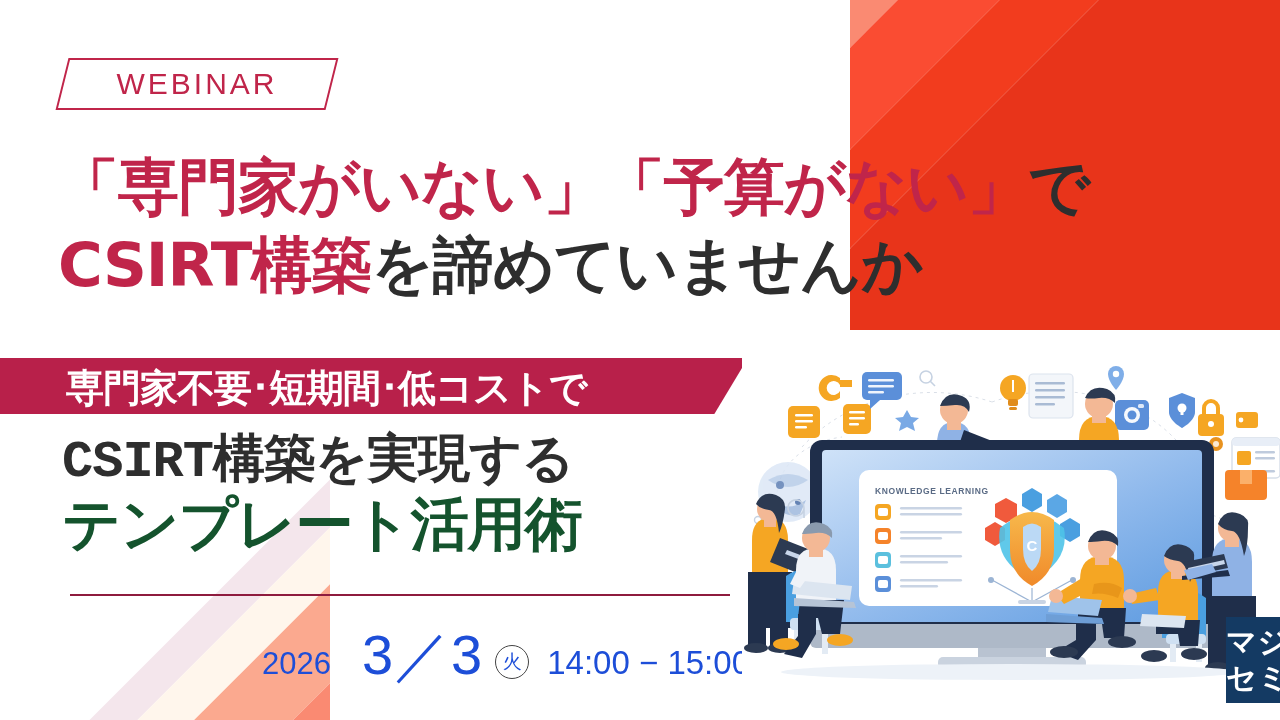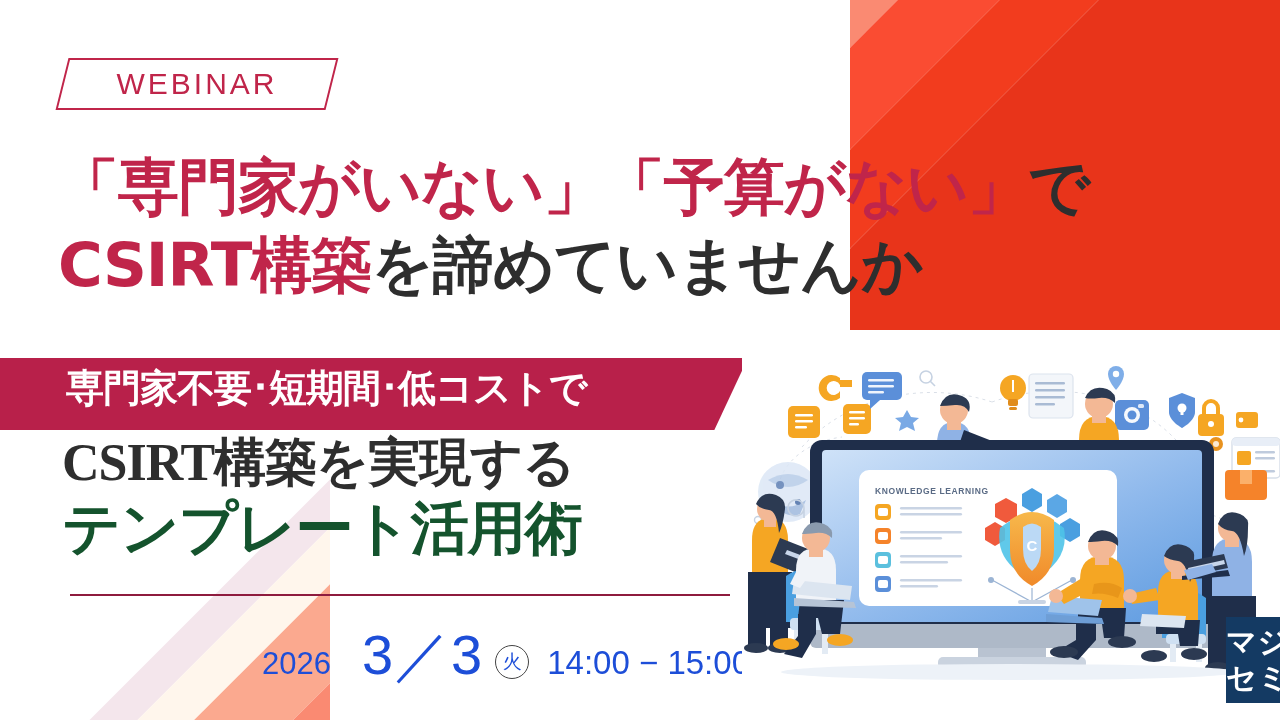--- a/index.html
+++ b/index.html
@@ -51,21 +51,21 @@
     white-space:nowrap;
     font-family:"DejaVu Sans","Liberation Sans",sans-serif;
   }
   #hl-line-1 { font-size:61px; line-height:78px; letter-spacing:-1px; }
   #hl-line-2 { font-size:61px; line-height:78px; letter-spacing:-1px; }
   .accent { color:#C0254A;margin-top:32px; }
 
   
   #sub-banner {
     position:absolute; left:0; top:358px;
-    width:748px; height:72px;
+    width:748px; height:56px;
   }
   #sub-banner .bg {
     position:absolute; inset:0;
     background:#B8204A;
     clip-path:polygon(0 0, 100% 0, 95.5% 100%, 0 100%);
   }
   #sub-banner .label {
     position:absolute; left:66px; top:0; height:60px;
     display:flex; align-items:center;
     color:#ffffff; font-size:38px; font-weight:bold;
@@ -74,21 +74,21 @@
     white-space:nowrap;
   }
 
   
   #subhead {
     position:absolute; left:62px; top:432px;
     width:700px;
   }
   .sh-line {
     font-weight:bold; white-space:nowrap;
-    font-family:Liberation Serif, serif;
+    font-family:Liberation Mono, monospace;
   }
   #sh-line-1 { font-size:52px; line-height:62px; color:#2E2E2E; letter-spacing:-1px; }
   #sh-line-2 { font-size:58px; line-height:70px; color:#14532d; letter-spacing:-1px; }
 
   
   #divider {
     position:absolute; left:70px; top:594px;
     width:660px; height:2px;
     background:#8E1B3E;
   }

